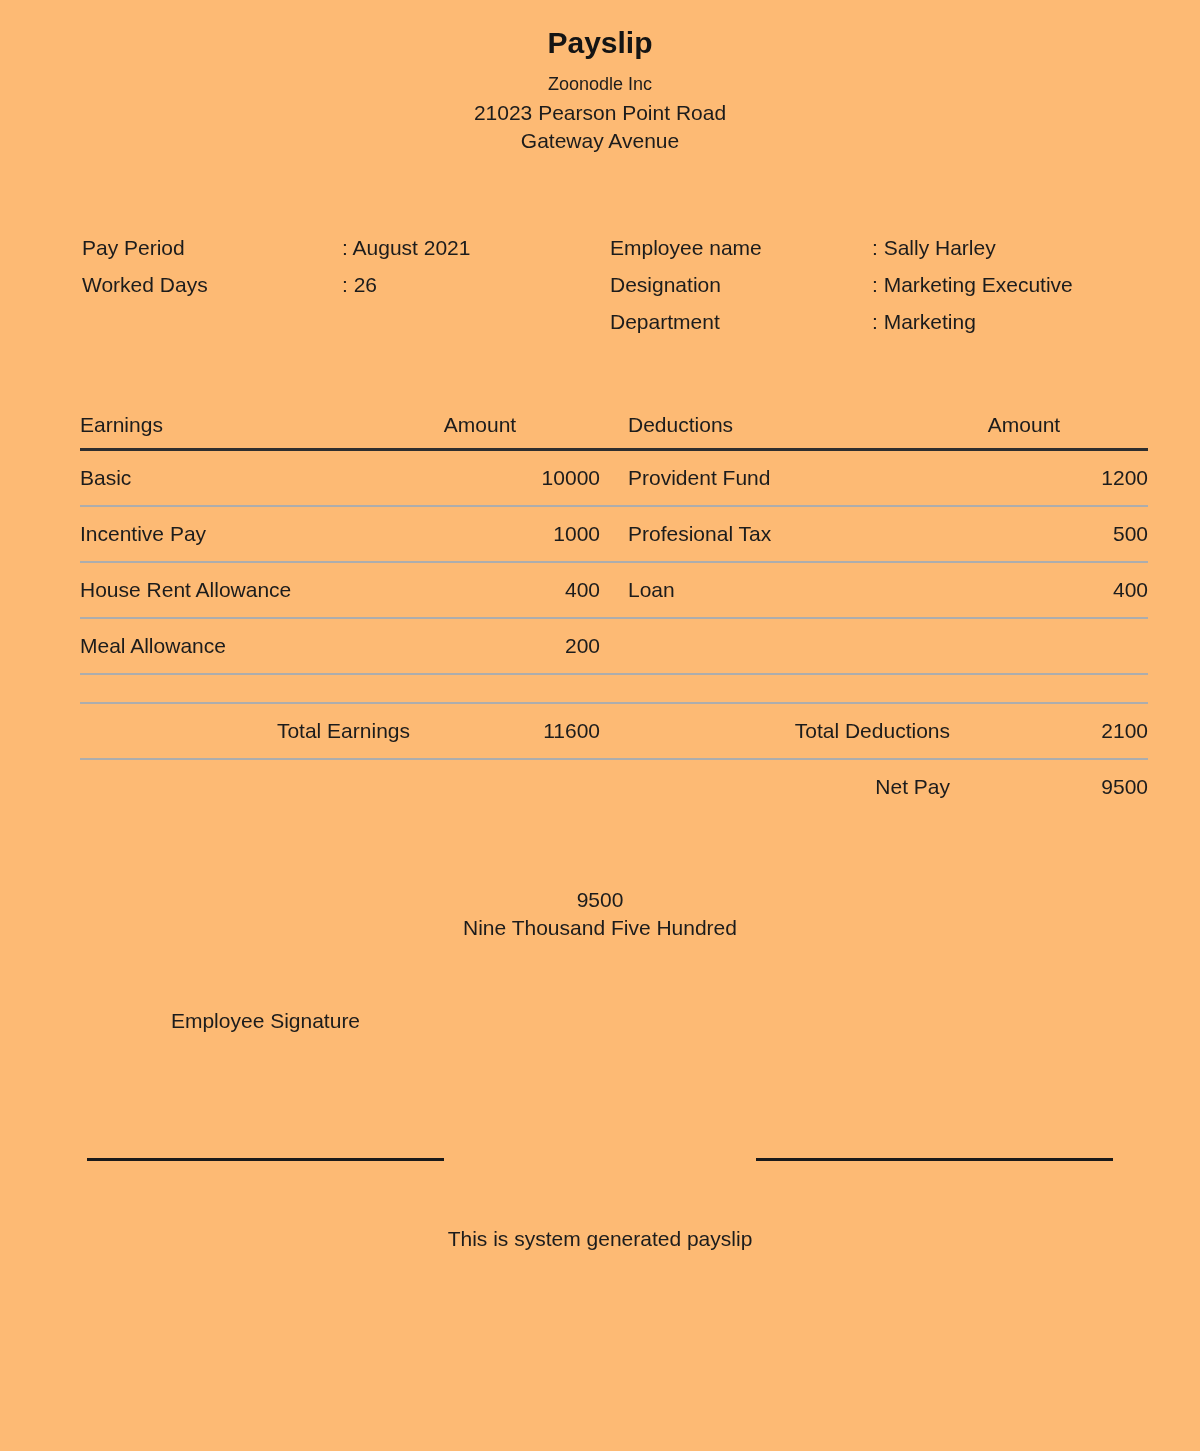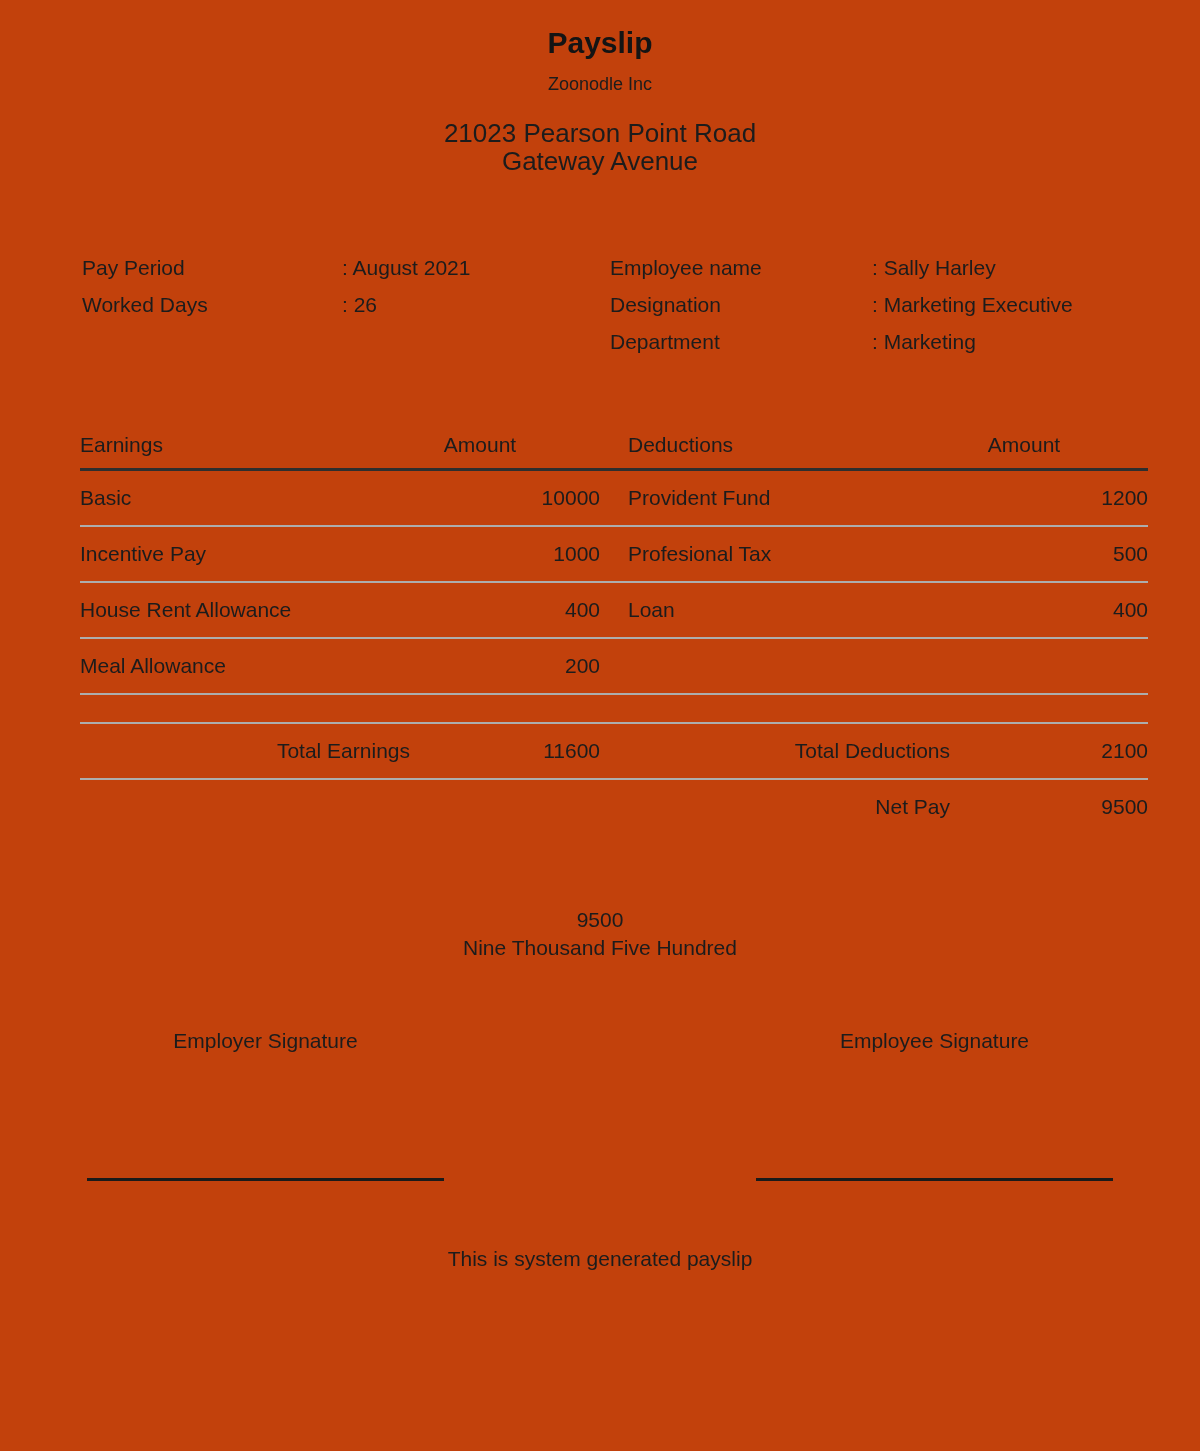--- a/index.html
+++ b/index.html
@@ -6,43 +6,43 @@
   html, body {
     margin: 0; padding: 0;
     background: #ffffff;
     font-family: "Liberation Sans", sans-serif;
     color: #1c1c1c;
   }
   .page {
     position: relative;
     width: 1200px;
     height: 1451px;
-    background: #c2410c;
+    background: #fdba74;
     padding-top: 26px;
     overflow: hidden;
   }
 
   
   .doc-header { text-align: center; }
   .title {
     font-size: 30px;
     font-weight: bold;
     line-height: 34px;
     margin: 0;
     color: #141414;
   }
   .company {
     font-size: 18px;
     line-height: 24px;
     margin-top: 12px;
   }
   .address {
-    font-size: 26px;
+    font-size: 21px;
     line-height: 28px;
-    margin-top: 23px;
+    margin-top: 3px;
   }
 
   
   .info {
     display: flex;
     margin: 74px 52px 0 82px;
     font-size: 21px;
   }
   .info-col-left { width: 528px; flex: 0 0 auto; }
   .info-col-right { flex: 1 1 auto; }
@@ -217,21 +217,20 @@
       </tr>
     </tbody>
   </table>
 
   <div class="netpay-words">
     <div>9500</div>
     <div>Nine Thousand Five Hundred</div>
   </div>
 
   <div class="signatures">
-    <div class="sig-col">Employer Signature</div>
     <div class="sig-col">Employee Signature</div>
   </div>
 
   <div class="sig-lines">
     <div class="sig-line"></div>
     <div class="sig-line"></div>
   </div>
 
   <div class="footer-note">This is system generated payslip</div>
 

